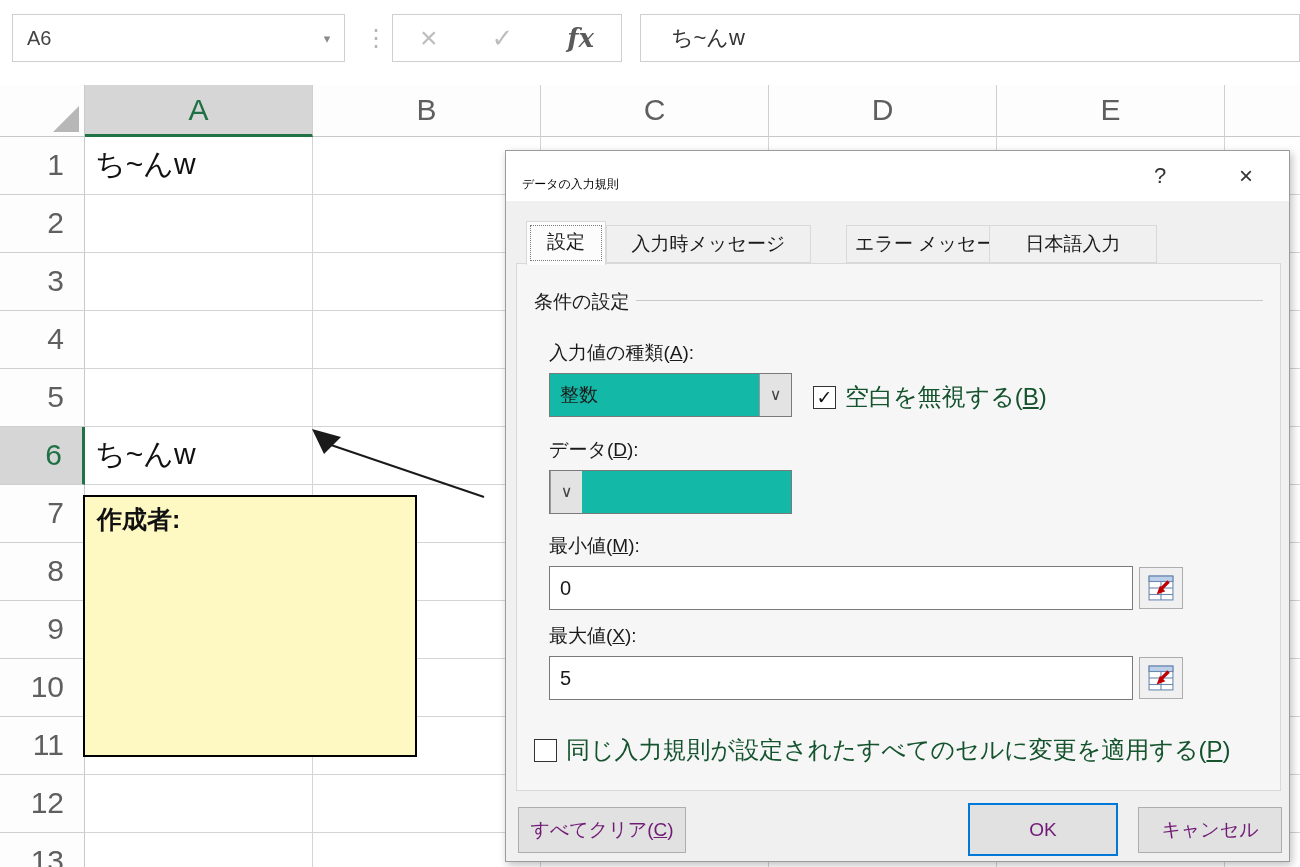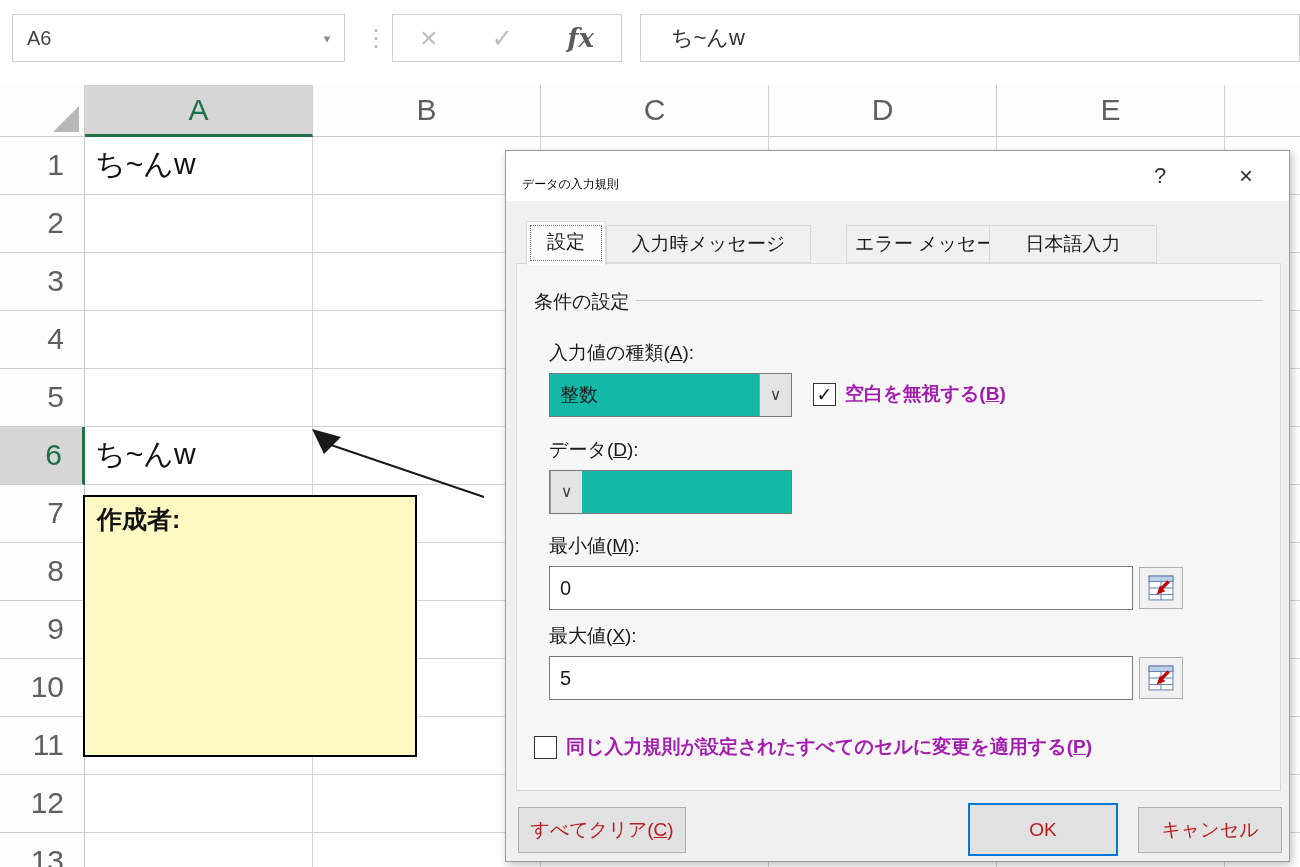--- a/index.html
+++ b/index.html
@@ -96,35 +96,35 @@
            display:flex; align-items:center; }
   .combo .cb-text { flex:1; padding-left:10px; font-size:19px; color:#1a1a1a; white-space:nowrap; overflow:hidden; }
   .combo .cb-btn { width:32px; height:100%; background:#e3e3e3; border-left:1px solid #999;
                    text-align:center; line-height:42px; color:#444; font-size:16px; }
   #combo-type { left:43px; top:222px; }
   #combo-data { left:43px; top:319px; }
 
   .chkrow { position:absolute; display:flex; align-items:center; gap:9px; }
   .chkbox { width:23px; height:23px; background:#fff; border:1.5px solid #333; text-align:center;
             line-height:21px; font-size:19px; font-weight:bold; color:#111; flex:0 0 auto; }
-  .chklabel { font-size:19px; color:#a21caf; white-space:nowrap;font-weight:bold; }
+  .chklabel { font-size:24px; color:#14532d; white-space:nowrap; }
   #chk-blank { left:307px; top:230px; }
   #chk-apply { left:28px; top:583px; }
 
   .txtinput { position:absolute; width:584px; height:44px; background:#fff; border:1px solid #7a7a7a;
               font-size:20px; color:#1a1a1a; padding-left:10px;
               font-family:"Liberation Sans","DejaVu Sans",sans-serif; }
   #input-min { left:43px; top:415px; }
   #input-max { left:43px; top:505px; }
   .range-btn { position:absolute; width:44px; height:42px; background:#f0f0f0; border:1px solid #adadad;
                display:flex; align-items:center; justify-content:center; }
   #range-min { left:633px; top:416px; }
   #range-max { left:633px; top:506px; }
 
-  .dlg-btn { position:absolute; background:#e1e1e1; border:1px solid #adadad; font-size:19px; color:#b91c1c;
+  .dlg-btn { position:absolute; background:#e1e1e1; border:1px solid #adadad; font-size:19px; color:#701a75;
              text-align:center; font-family:"Liberation Sans","DejaVu Sans",sans-serif; }
   #btn-clear { left:12px; top:656px; width:168px; height:46px; line-height:44px; }
   #btn-ok { left:462px; top:652px; width:150px; height:53px; line-height:49px; border:2.5px solid #0078d7; }
   #btn-cancel { left:632px; top:656px; width:144px; height:46px; line-height:44px; }
 </style>
 </head>
 <body>
 
 <div id="frame">
 

